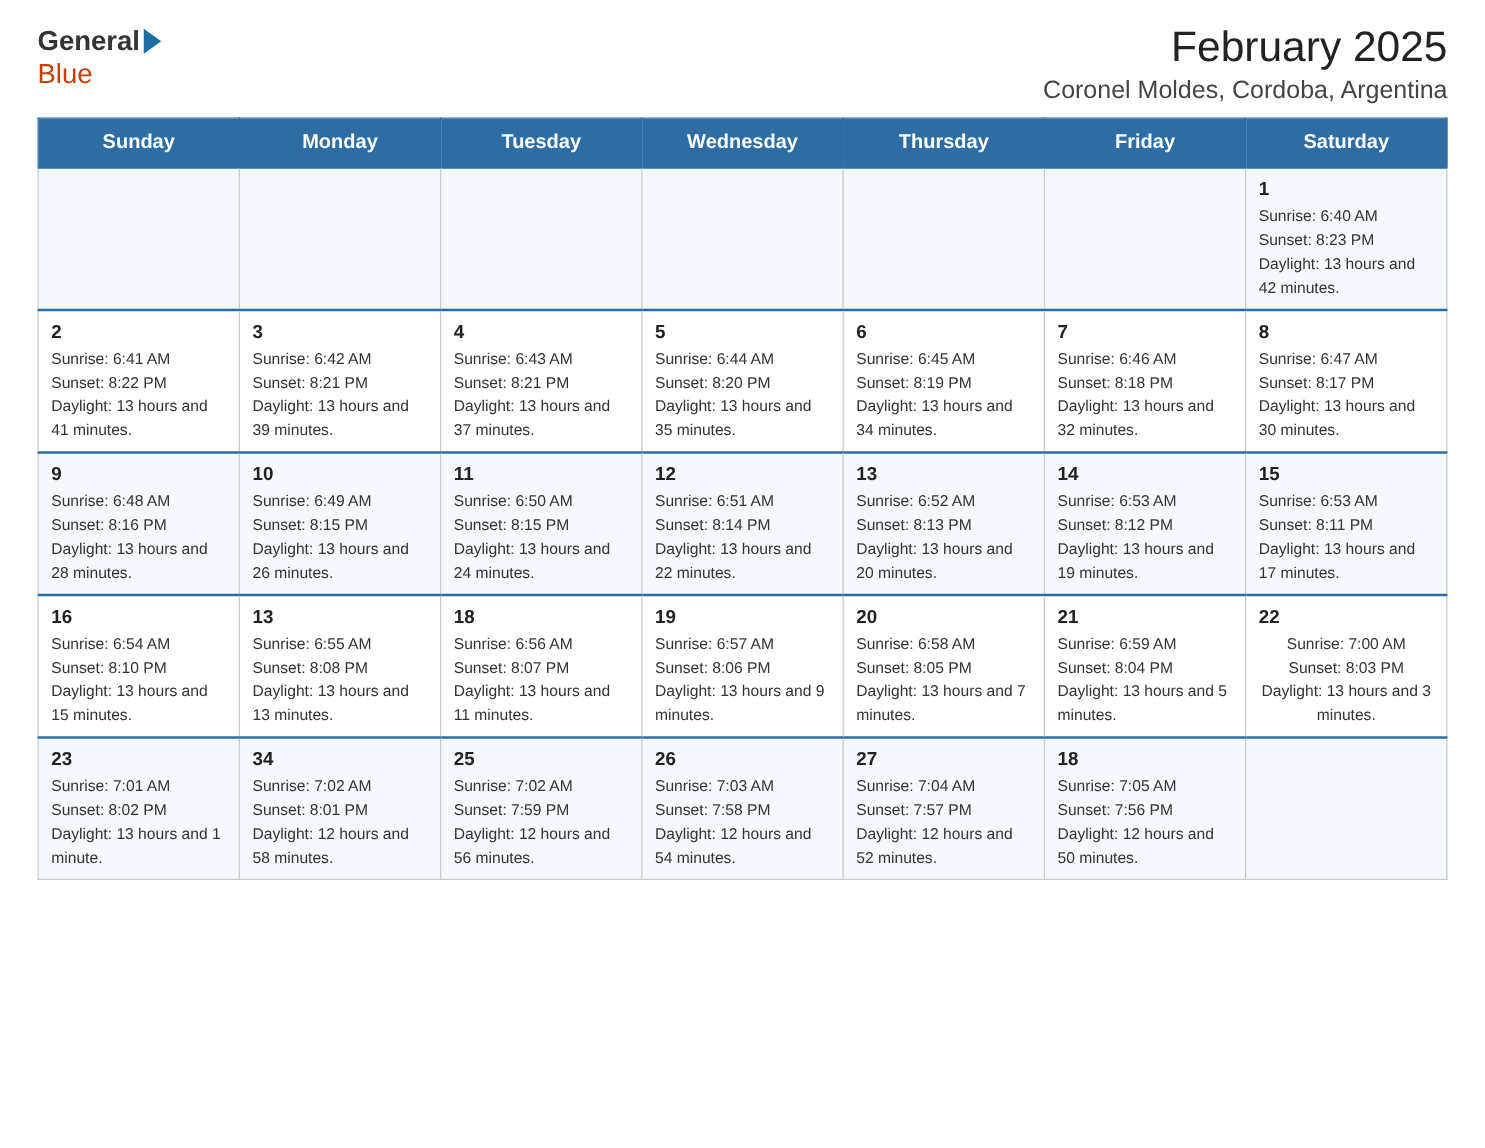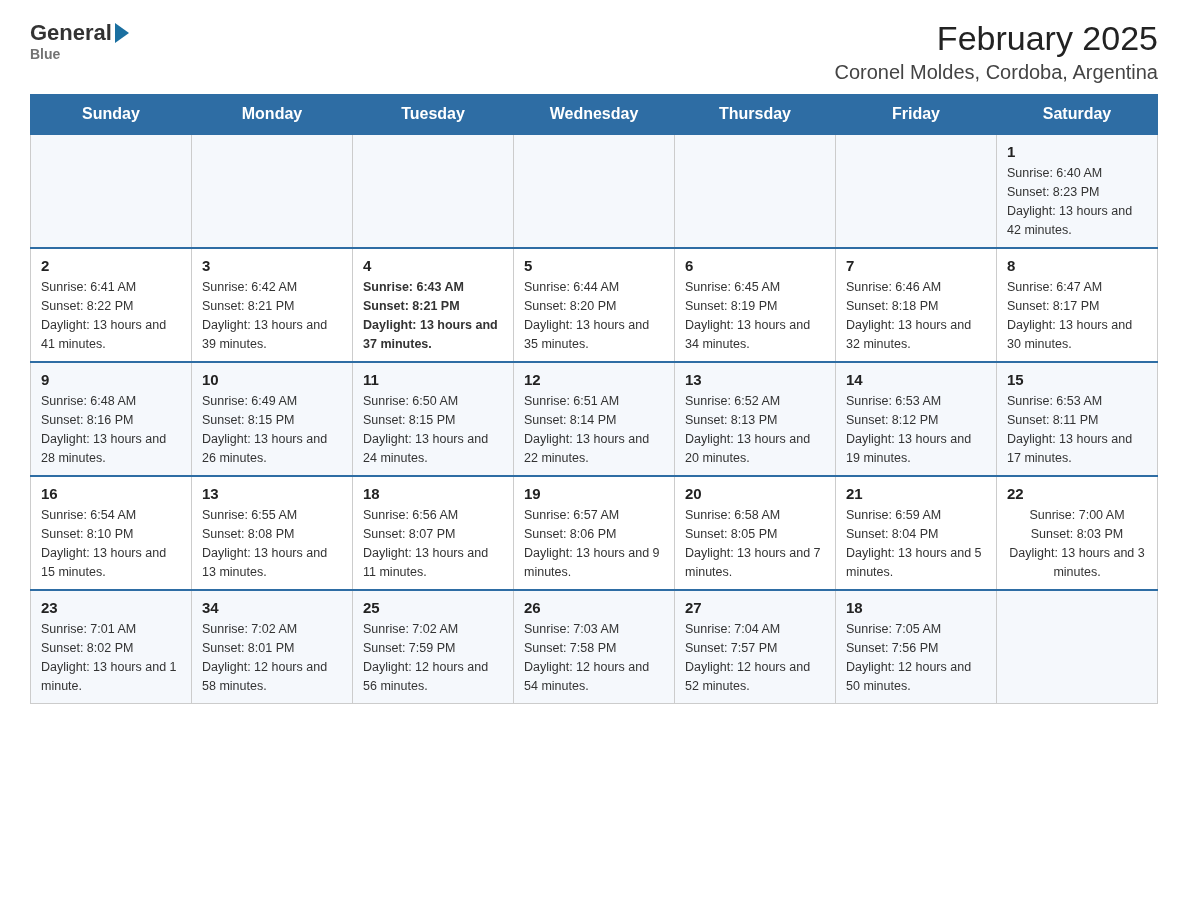--- a/index.html
+++ b/index.html
@@ -32,23 +32,23 @@
     .logo-triangle {
       width: 0;
       height: 0;
       border-left: 14px solid #1a6fa0;
       border-top: 10px solid transparent;
       border-bottom: 10px solid transparent;
       margin: 0 3px;
       display: inline-block;
     }
     .logo-blue {
-      color: #737373;
-      font-size: 14px;
-      font-weight: bold;
+      color: #c2410c;
+      font-size: 22px;
+      font-weight: normal;
     }
     .title-section {
       text-align: right;
     }
     .month-title {
       font-size: 34px;
       font-weight: normal;
       color: #222;
       line-height: 1.1;
     }
@@ -154,21 +154,21 @@
 Daylight: 13 hours and 41 minutes.</div>
         </td>
         <td>
           <span class="day-number">3</span>
           <div class="day-info" style="white-space: pre-line;">Sunrise: 6:42 AM
 Sunset: 8:21 PM
 Daylight: 13 hours and 39 minutes.</div>
         </td>
         <td>
           <span class="day-number">4</span>
-          <div class="day-info" style="white-space: pre-line; font-weight: bold;">Sunrise: 6:43 AM
+          <div class="day-info" style="white-space: pre-line;">Sunrise: 6:43 AM
 Sunset: 8:21 PM
 Daylight: 13 hours and 37 minutes.</div>
         </td>
         <td>
           <span class="day-number">5</span>
           <div class="day-info" style="white-space: pre-line;">Sunrise: 6:44 AM
 Sunset: 8:20 PM
 Daylight: 13 hours and 35 minutes.</div>
         </td>
         <td>

